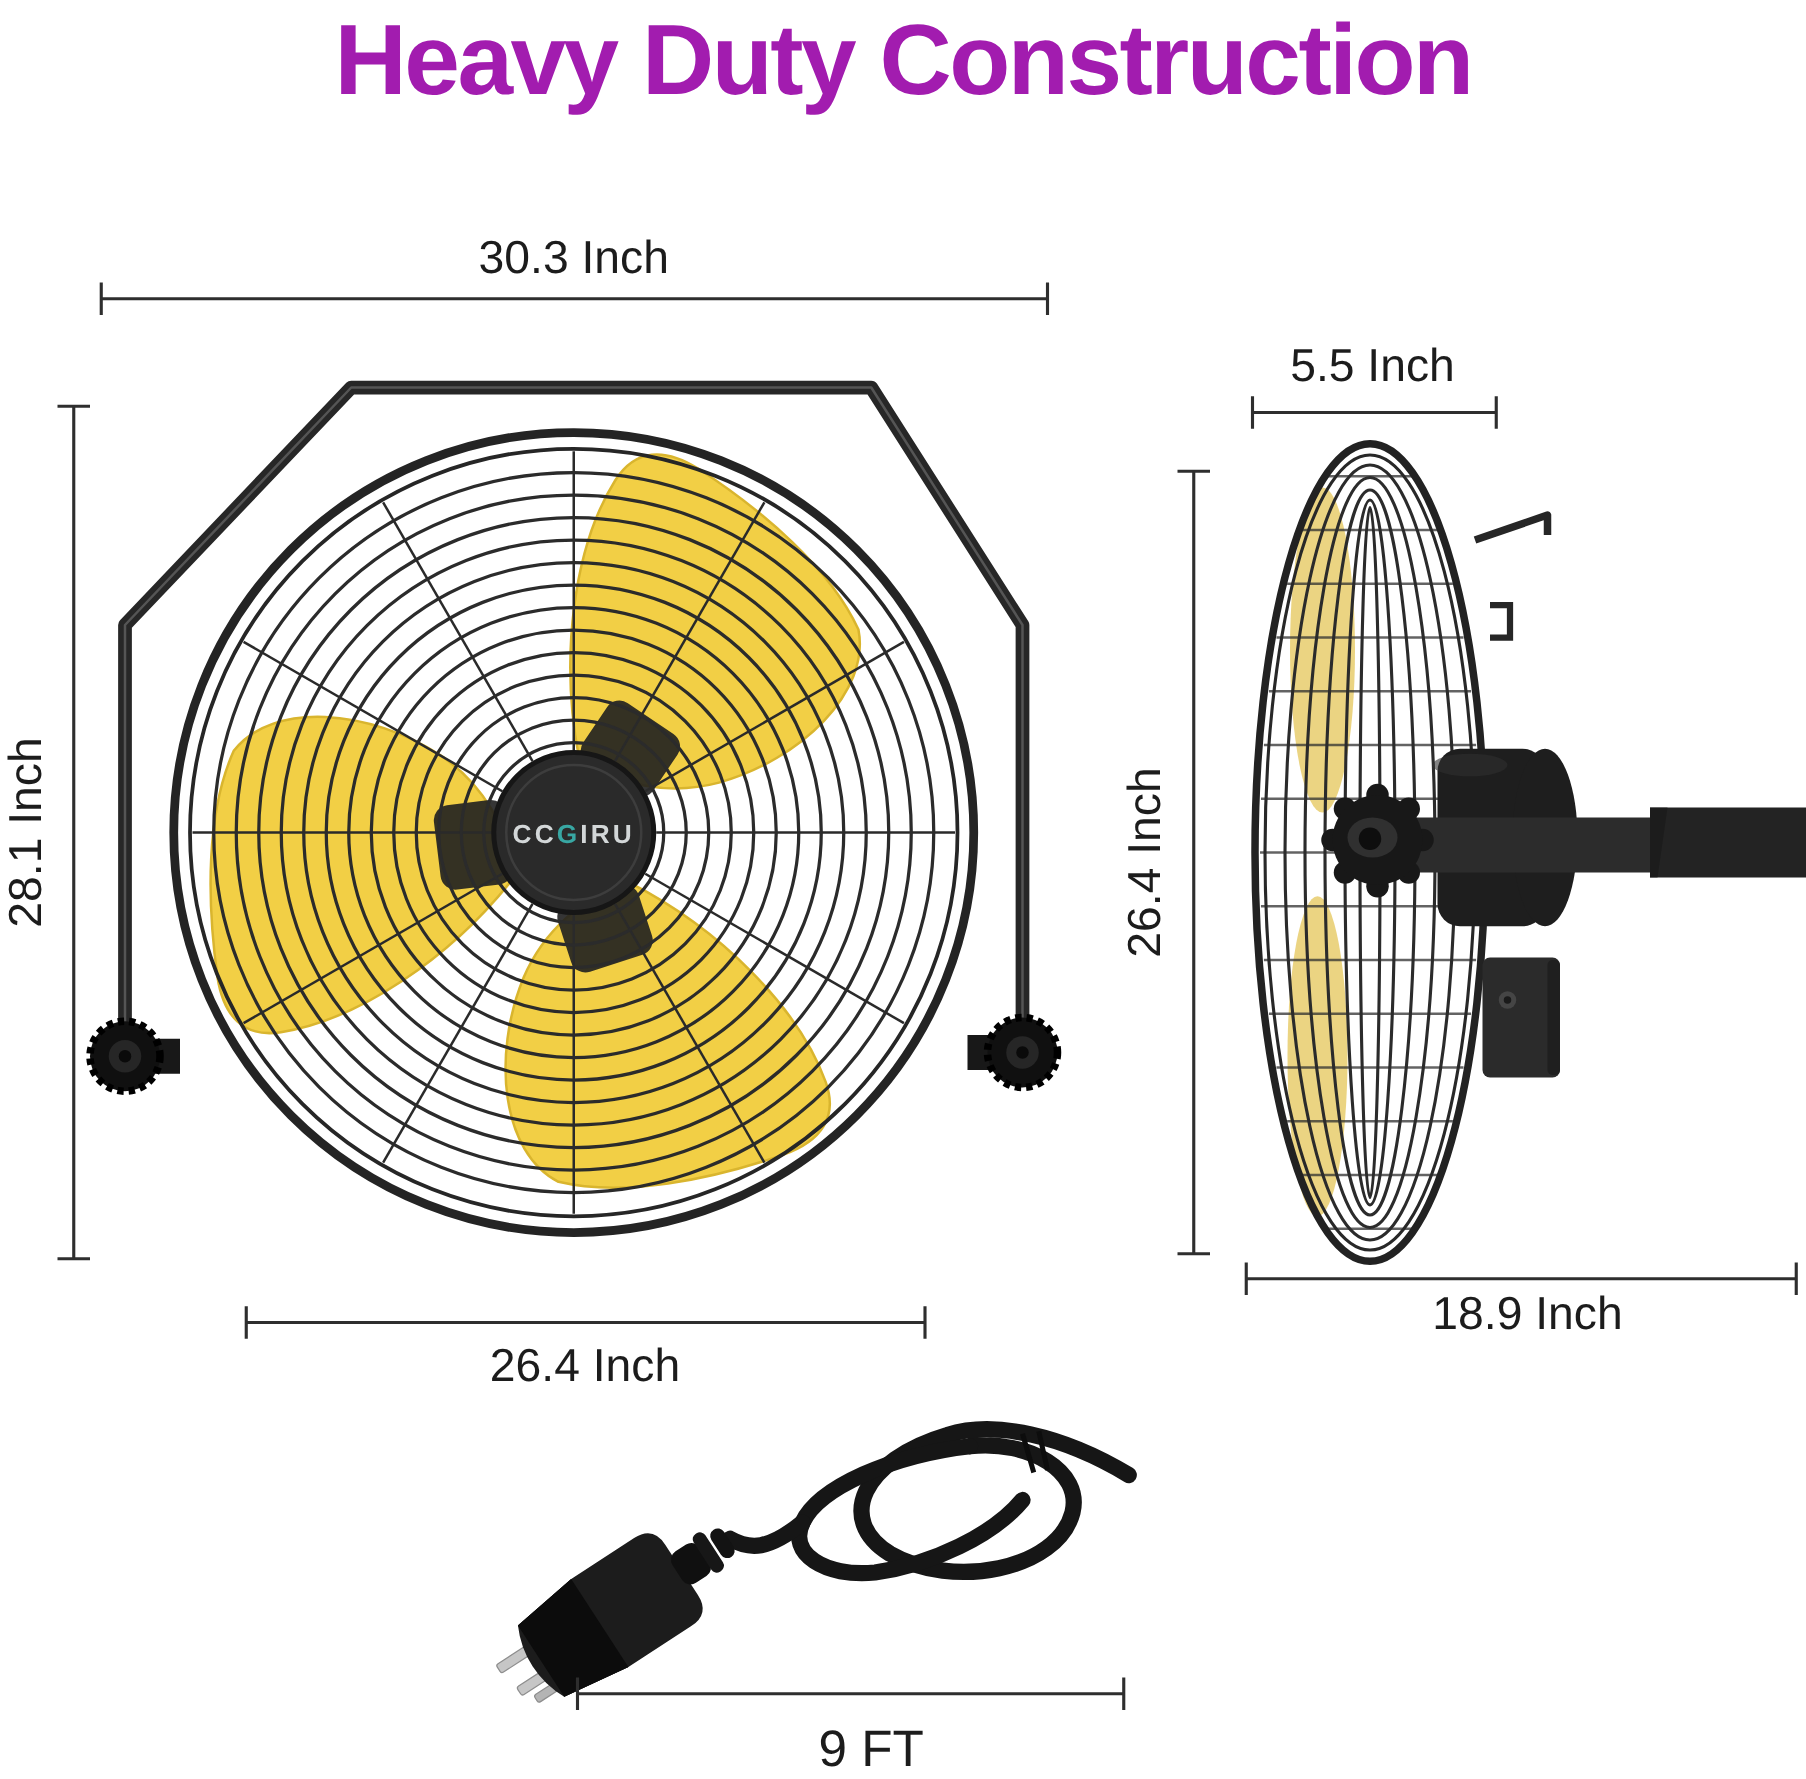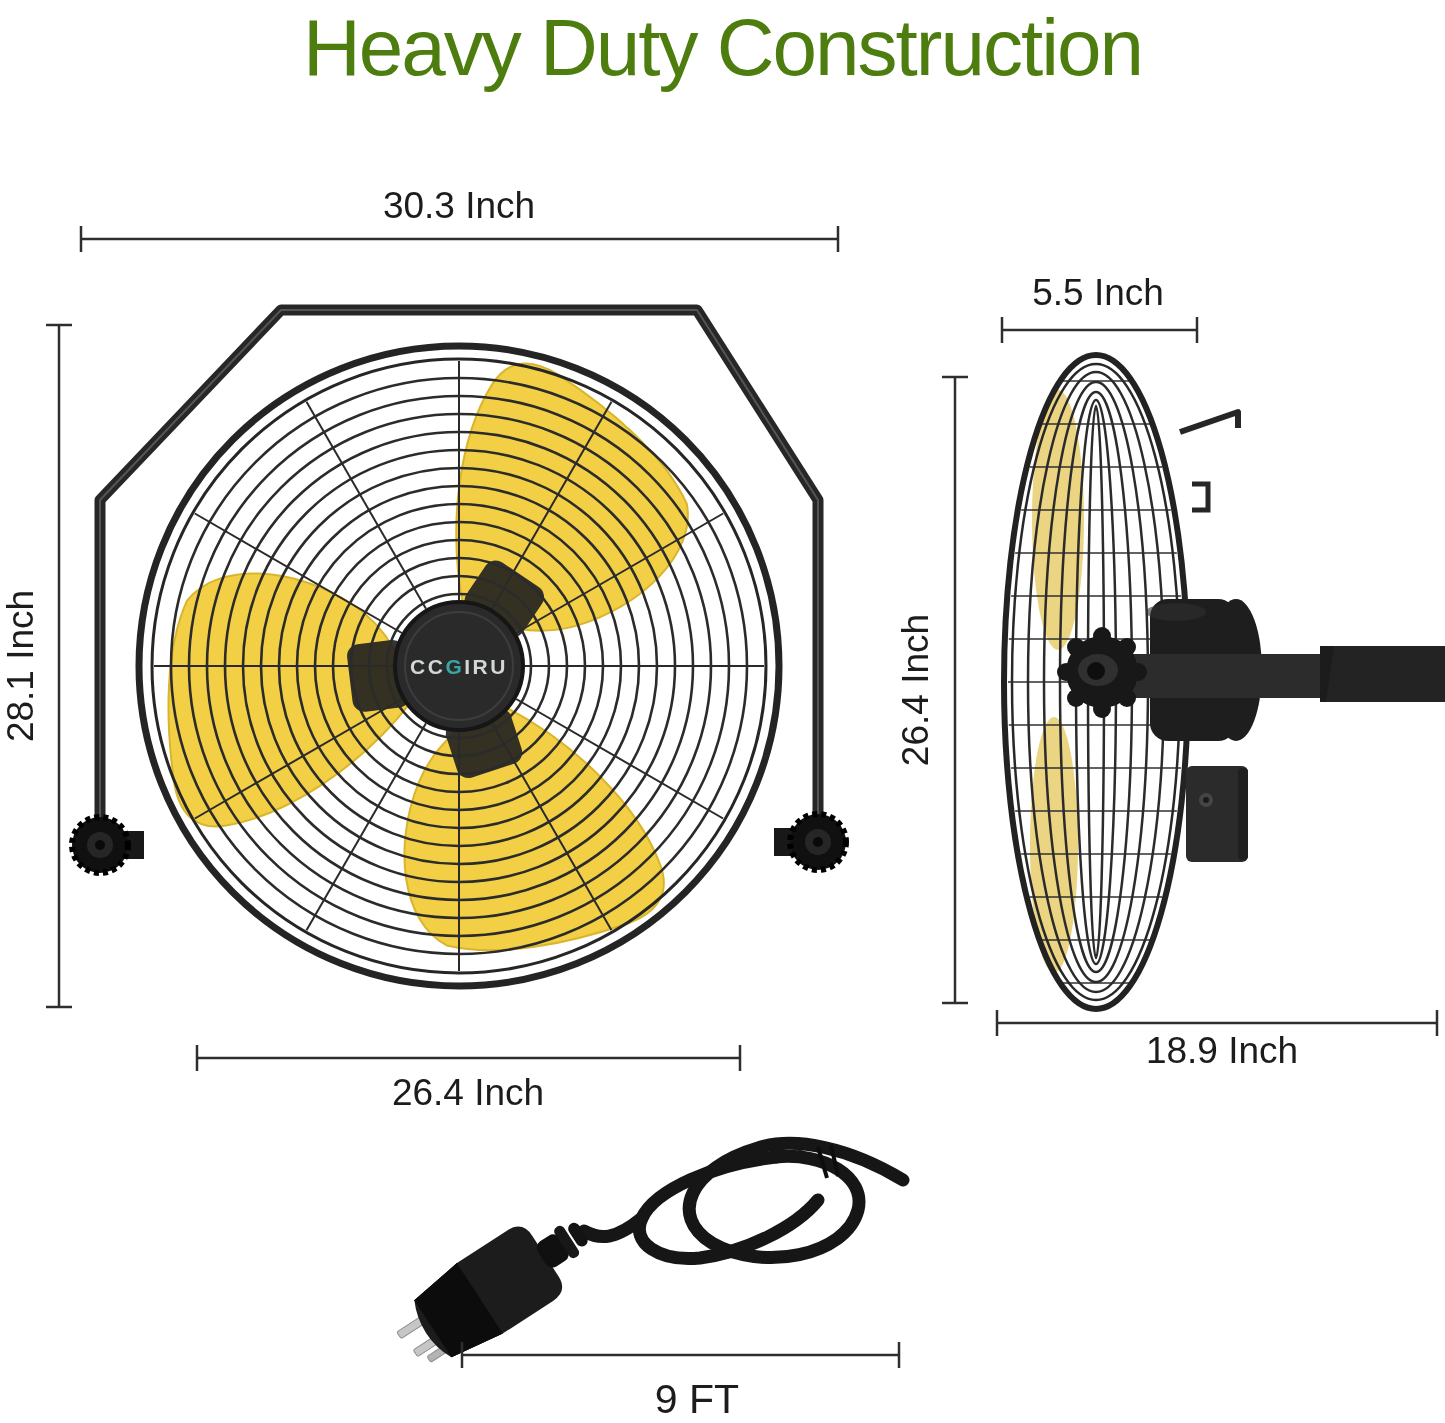--- a/index.html
+++ b/index.html
@@ -2,21 +2,21 @@
 <html><head>
 <meta charset="utf-8">
 <style>
   html,body{margin:0;padding:0;background:#ffffff;}
   .stage{
     position:relative;width:1445px;height:1423px;background:#ffffff;
     font-family:"Liberation Sans",sans-serif;overflow:hidden;
   }
   .title{
     position:absolute;top:2px;left:0;width:100%;text-align:center;
-    font-size:80px;font-weight:400;letter-spacing:-2px;color:#4d7c0f;
+    font-size:80px;font-weight:700;letter-spacing:-2px;color:#a21caf;
     white-space:nowrap;
   }
   svg.diagram{position:absolute;left:0;top:0;}
   .dim-label{font-size:37px;fill:#1c1c1c;font-weight:400;}
   .dim-label-big{font-size:41px;fill:#1c1c1c;font-weight:400;}
   .dim-stroke{stroke:#2e2e2e;stroke-width:2.5;}
   .hub-logo{font-size:21px;font-weight:700;letter-spacing:2.5px;fill:#d3d7d8;}
 </style>
 </head>
 <body>

